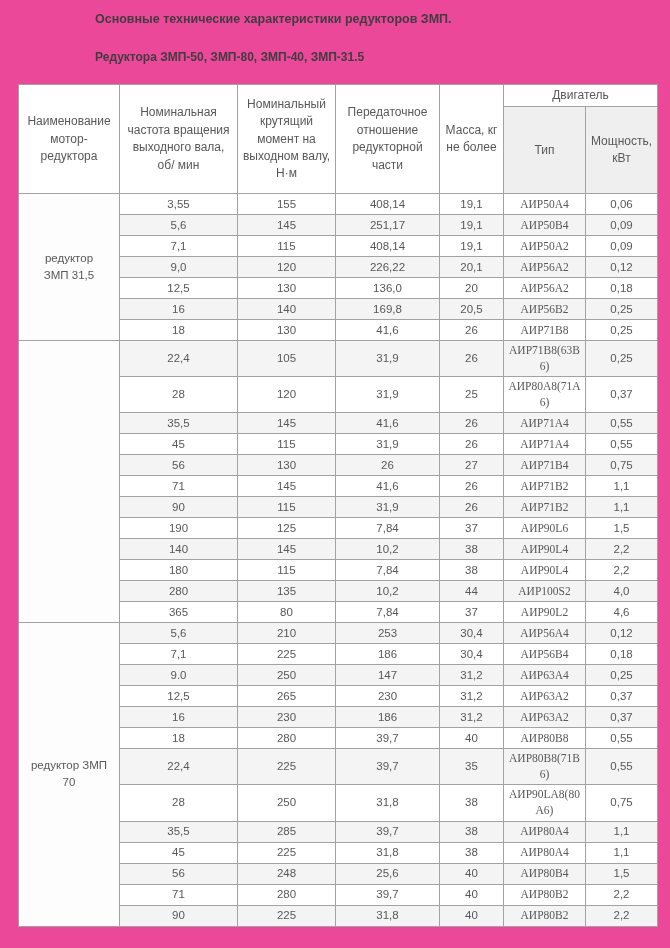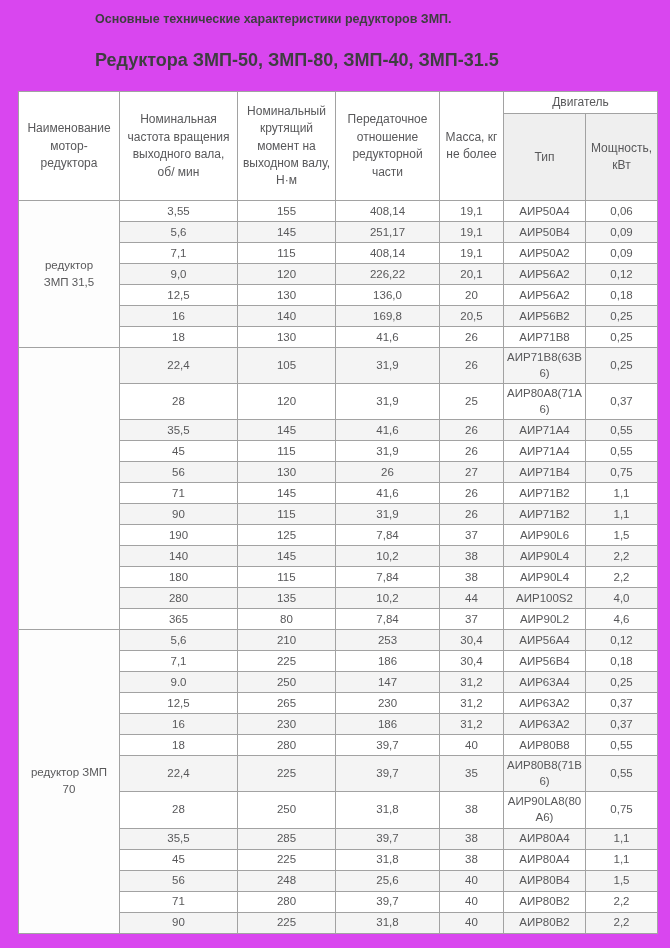--- a/index.html
+++ b/index.html
@@ -5,32 +5,32 @@
   * { box-sizing: border-box; }
   html, body {
     margin: 0;
     padding: 0;
     background: #ffffff;
     font-family: "Liberation Sans", "DejaVu Sans", sans-serif;
   }
   .page {
     width: 670px;
     min-height: 948px;
-    background: #d946ef;
+    background: #ec4899;
     overflow: hidden;
   }
   .title {
     font-weight: bold;
     font-size: 12.5px;
     color: #3e3e40;
     margin: 12px 0 0 95px;
   }
   .subtitle {
     font-weight: bold;
-    font-size: 18px;
+    font-size: 12px;
     color: #3e3e40;
     margin: 24px 0 0 95px;
   }
   table.specs {
     border-collapse: collapse;
     table-layout: fixed;
     width: 639px;
     margin: 20px 0 0 18px;
     border: 1px solid #8f8f8f;
   }
@@ -56,21 +56,21 @@
     height: 21px;
   }
   .specs tr.even td { background: #f4f4f4; }
   .specs tr.odd td { background: #ffffff; }
   .specs td.group {
     background: #fdfdfd !important;
     white-space: pre-line;
     line-height: 1.5;
     margin-left: 32px;
   }
-  .specs td.type { word-break: break-all; }
+  .specs td.type { word-break: break-all; font-family: Liberation Serif, serif; }
 </style>
 </head>
 <body>
 
 <div class="page">
   <p class="title">Основные технические характеристики редукторов ЗМП.</p>
   <p class="subtitle">Редуктора ЗМП-50, ЗМП-80, ЗМП-40, ЗМП-31.5</p>
 
   <table class="specs">
     <colgroup>

